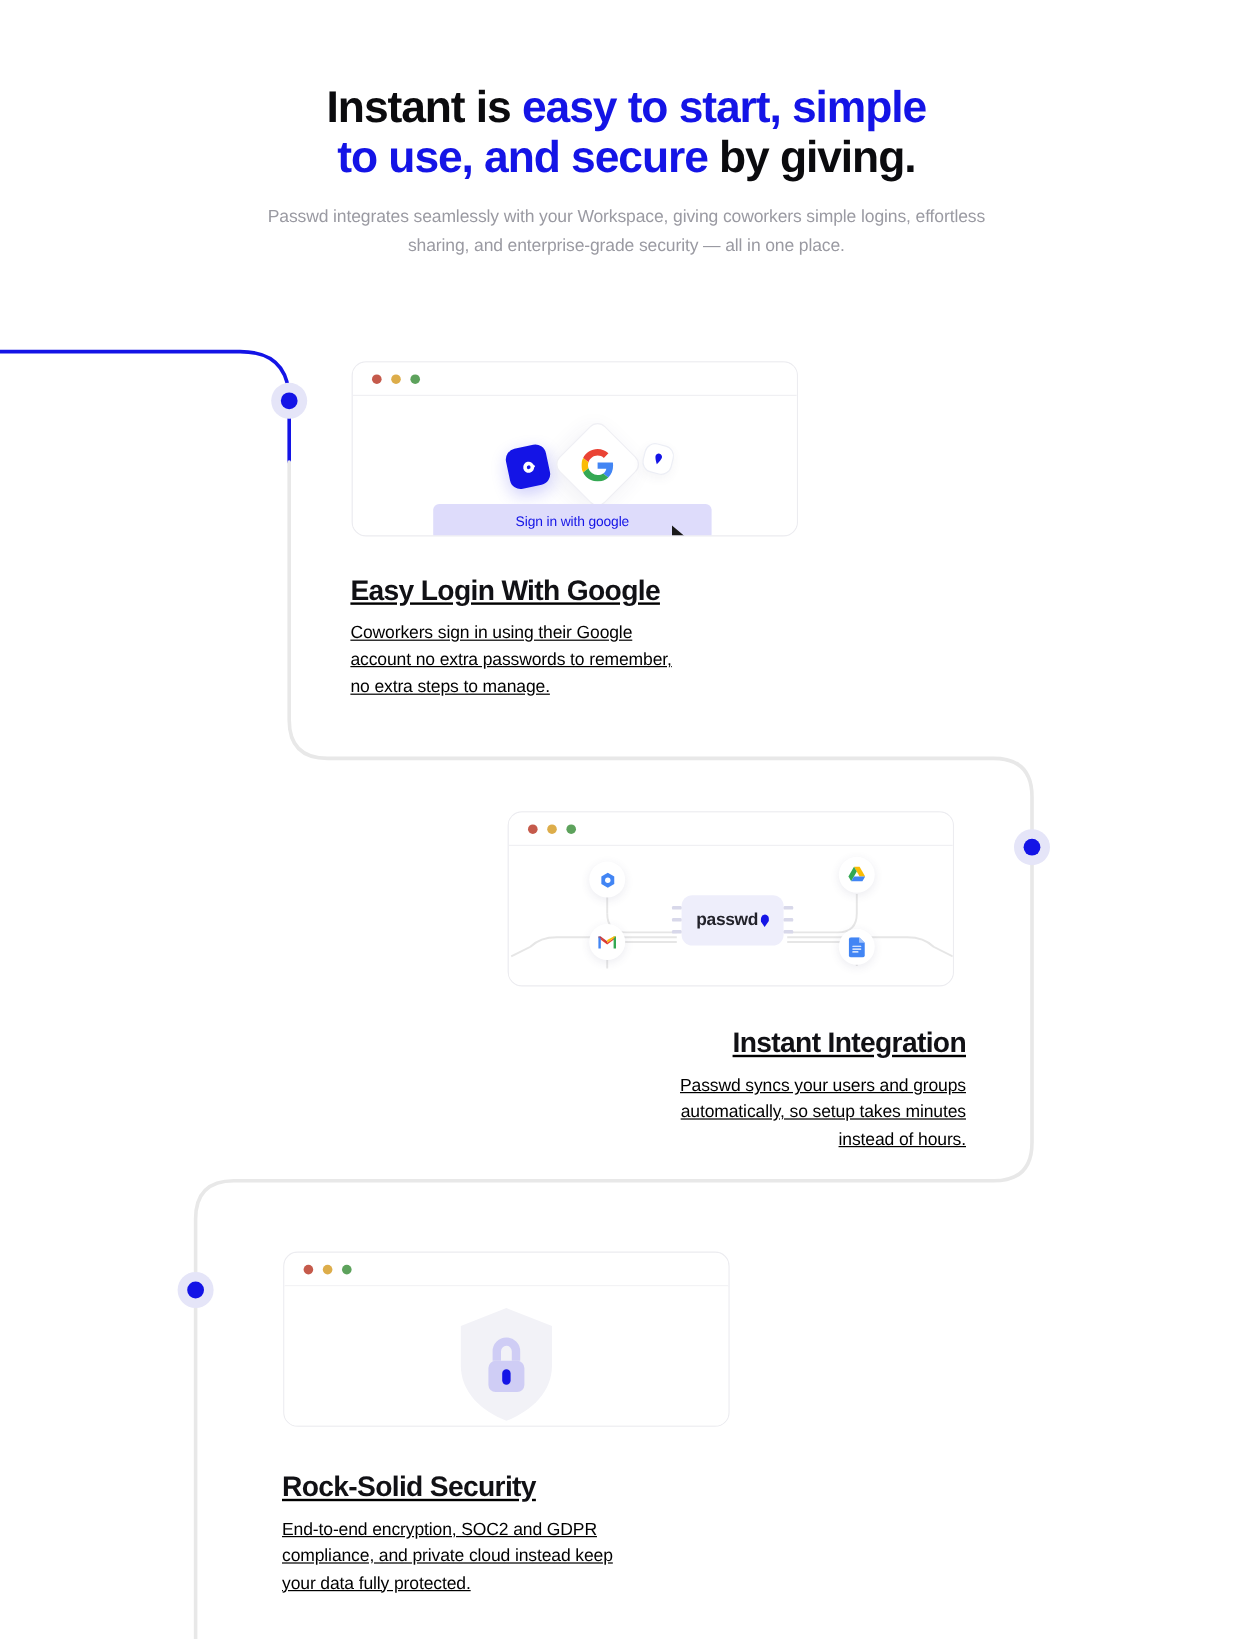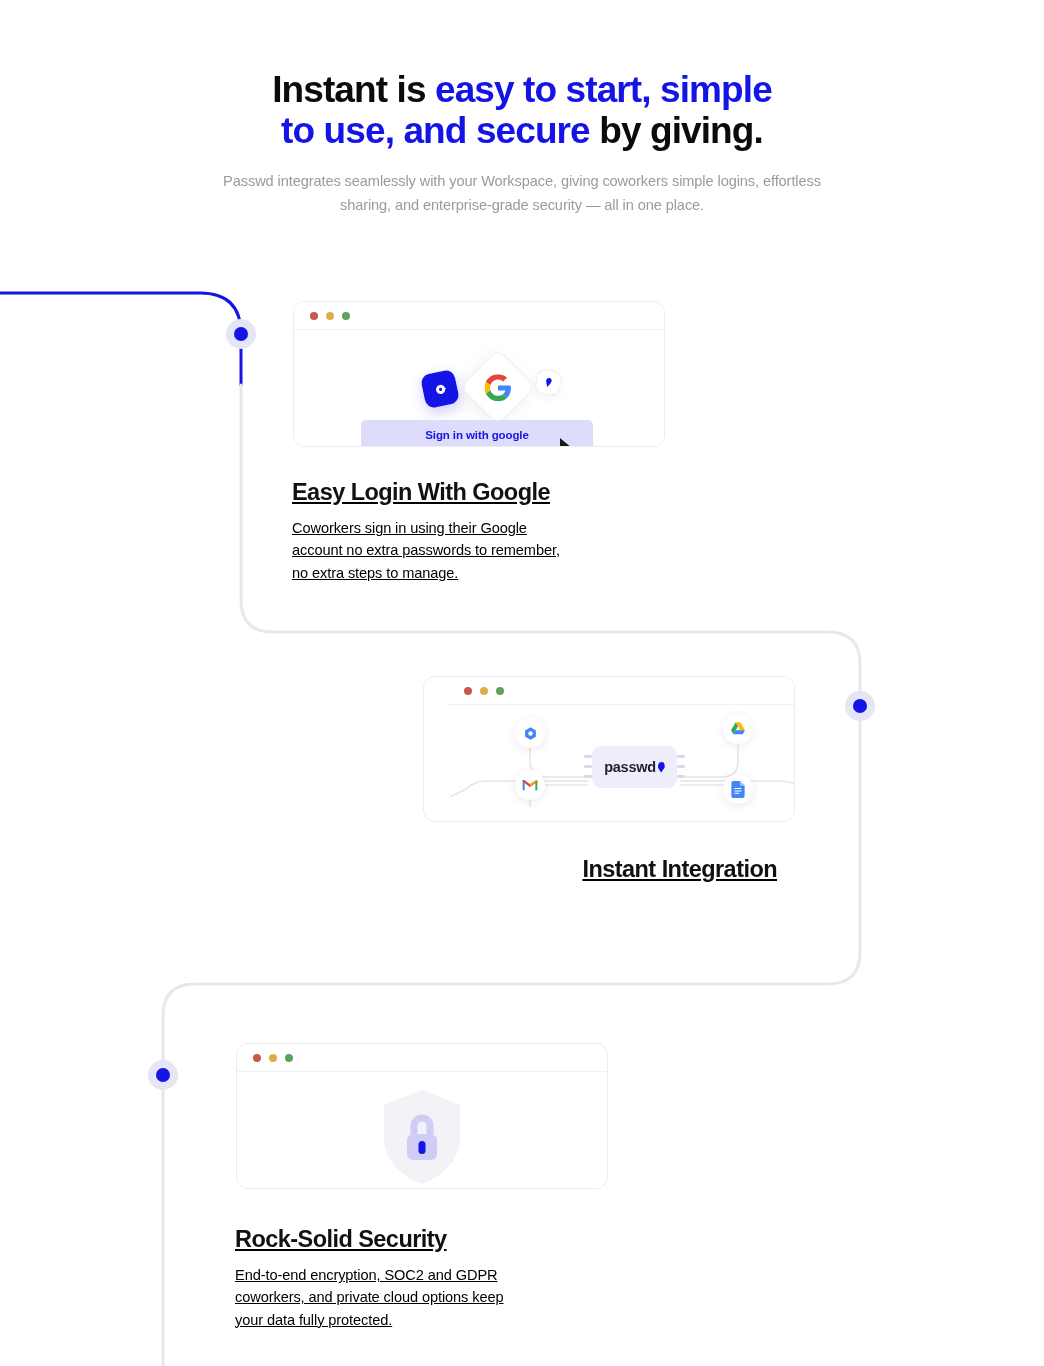--- a/index.html
+++ b/index.html
@@ -81,21 +81,21 @@
   .tile-google > * { transform: rotate(-45deg); }
   .tile-small {
     left: 242px; top: 10px; width: 25px; height: 25px;
     border: 1px solid #eceef5; transform: rotate(14deg);
     box-shadow: 0 3px 9px rgba(60,60,110,.06);
   }
   .signin-btn {
     position: absolute; left: 67px; top: 90px; width: 232px; height: 30px;
     background: #dedcfb; border-radius: 5px;
     display: flex; align-items: center; justify-content: center;
-    font-size: 11.5px; font-weight: 700; color: #1414e6; letter-spacing: -0.1px;
+    font-size: 11.5px; font-weight: 400; color: #1414e6; letter-spacing: -0.1px;
   }
   .cursor { position: absolute; left: 264px; top: 107px; }
 
   
   .hub {
     position: absolute; left: 144px; top: 41px; width: 85px; height: 42px;
     background: #eeeefb; border-radius: 9px;
     display: flex; align-items: center; justify-content: center; gap: 2px;
     font-size: 14.5px; font-weight: 700; color: #22222a; letter-spacing: -0.3px;
   }
@@ -192,21 +192,21 @@
 
   <div class="txt-block" style="left:292px; top:478px; width:330px;">
     <div class="card-title">Easy Login With Google</div>
     <div class="card-desc">
       <span>Coworkers sign in using their Google</span><br>
       <span>account no extra passwords to remember,</span><br>
       <span>no extra steps to manage.</span>
     </div>
   </div>
 
-  <div class="browser" style="left:423px; top:676px; width:372px; height:146px;padding-left:24px;">
+  <div class="browser" style="left:423px; top:676px; width:372px; height:146px;">
     <div class="chrome">
       <span class="dot r"></span>
       <span class="dot y"></span>
       <span class="dot g"></span>
     </div>
     <div class="screen">
       <svg width="372" height="118" viewBox="0 0 372 118" style="position:absolute;left:0;top:0;">
         <g fill="none" stroke="#e6e6e6" stroke-width="1.6">
           <path d="M82 56 L82 40"></path>
           <path d="M82 56 Q82 72 98 72 L140 72"></path>
@@ -261,22 +261,27 @@
           <g fill="#ffffff">
             <rect x="6" y="15" width="16" height="2" rx="1"></rect>
             <rect x="6" y="20" width="16" height="2" rx="1"></rect>
             <rect x="6" y="25" width="11" height="2" rx="1"></rect>
           </g>
         </svg>
       </div>
     </div>
   </div>
 
-  <div class="txt-block txt-right" style="left:447px; top:855px; width:330px;">
+  <div class="txt-block txt-right" style="left:475px; top:855px; width:330px;">
     <div class="card-title">Instant Integration</div>
+    <div class="card-desc">
+      <span>Passwd syncs your users and groups</span><br>
+      <span>automatically, so setup takes minutes</span><br>
+      <span>instead of hours.</span>
+    </div>
   </div>
 
   <div class="browser" style="left:236px; top:1043px; width:372px; height:146px;">
     <div class="chrome">
       <span class="dot r"></span>
       <span class="dot y"></span>
       <span class="dot g"></span>
     </div>
     <div class="screen">
       <svg class="shield" width="82" height="98" viewBox="0 0 82 98">
@@ -285,18 +290,18 @@
         <path d="M33 46 V38 a8 8 0 0 1 16 0 V46" fill="none" stroke="#cfcdf5" stroke-width="7"></path>
         <rect x="37.5" y="53" width="7" height="13" rx="3.5" fill="#1414e6"></rect>
       </svg>
     </div>
   </div>
 
   <div class="txt-block" style="left:235px; top:1225px; width:340px;">
     <div class="card-title">Rock-Solid Security</div>
     <div class="card-desc">
       <span>End-to-end encryption, SOC2 and GDPR</span><br>
-      <span>coworkers, and private cloud options keep</span><br>
+      <span>compliance, and private cloud instead keep</span><br>
       <span>your data fully protected.</span>
     </div>
   </div>
 
 </div>
 
 </body></html>

